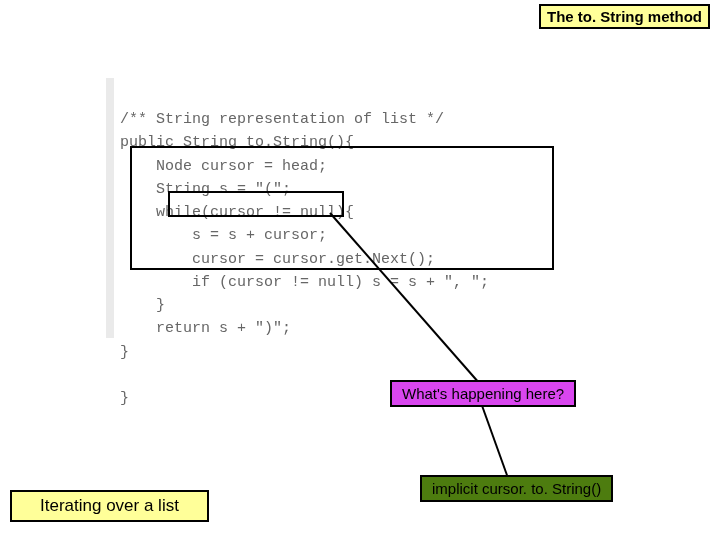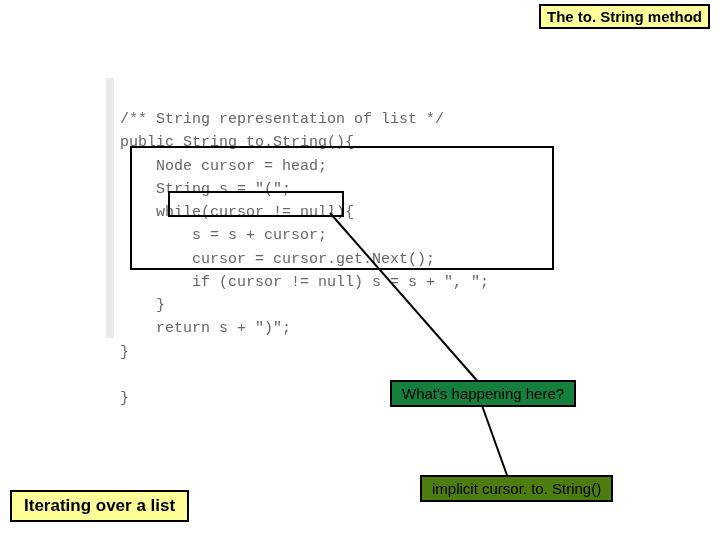--- a/index.html
+++ b/index.html
@@ -57,42 +57,41 @@
     width: 172px;
     height: 22px;
     border: 2px solid #000;
     pointer-events: none;
   }
   .callout1 {
     position: absolute;
     top: 380px;
     left: 390px;
     border: 2px solid #000;
-    background: #15803d;
+    background: #d946ef;
     padding: 3px 10px;
     font-size: 15px;
   }
   .callout2 {
     position: absolute;
     top: 475px;
     left: 420px;
     border: 2px solid #000;
     background: #4d7c0f;
     padding: 3px 10px;
     font-size: 15px;
   }
   .footer-box {
     position: absolute;
     bottom: 18px;
     left: 10px;
     border: 2px solid #000;
     background: #ffff99;
-    padding: 4px 12px;
+    padding: 4px 28px;
     font-size: 17px;
-    font-weight: bold;
   }
   svg.lines {
     position: absolute;
     top: 0;
     left: 0;
     pointer-events: none;
   }
 </style>
 </head>
 <body>

